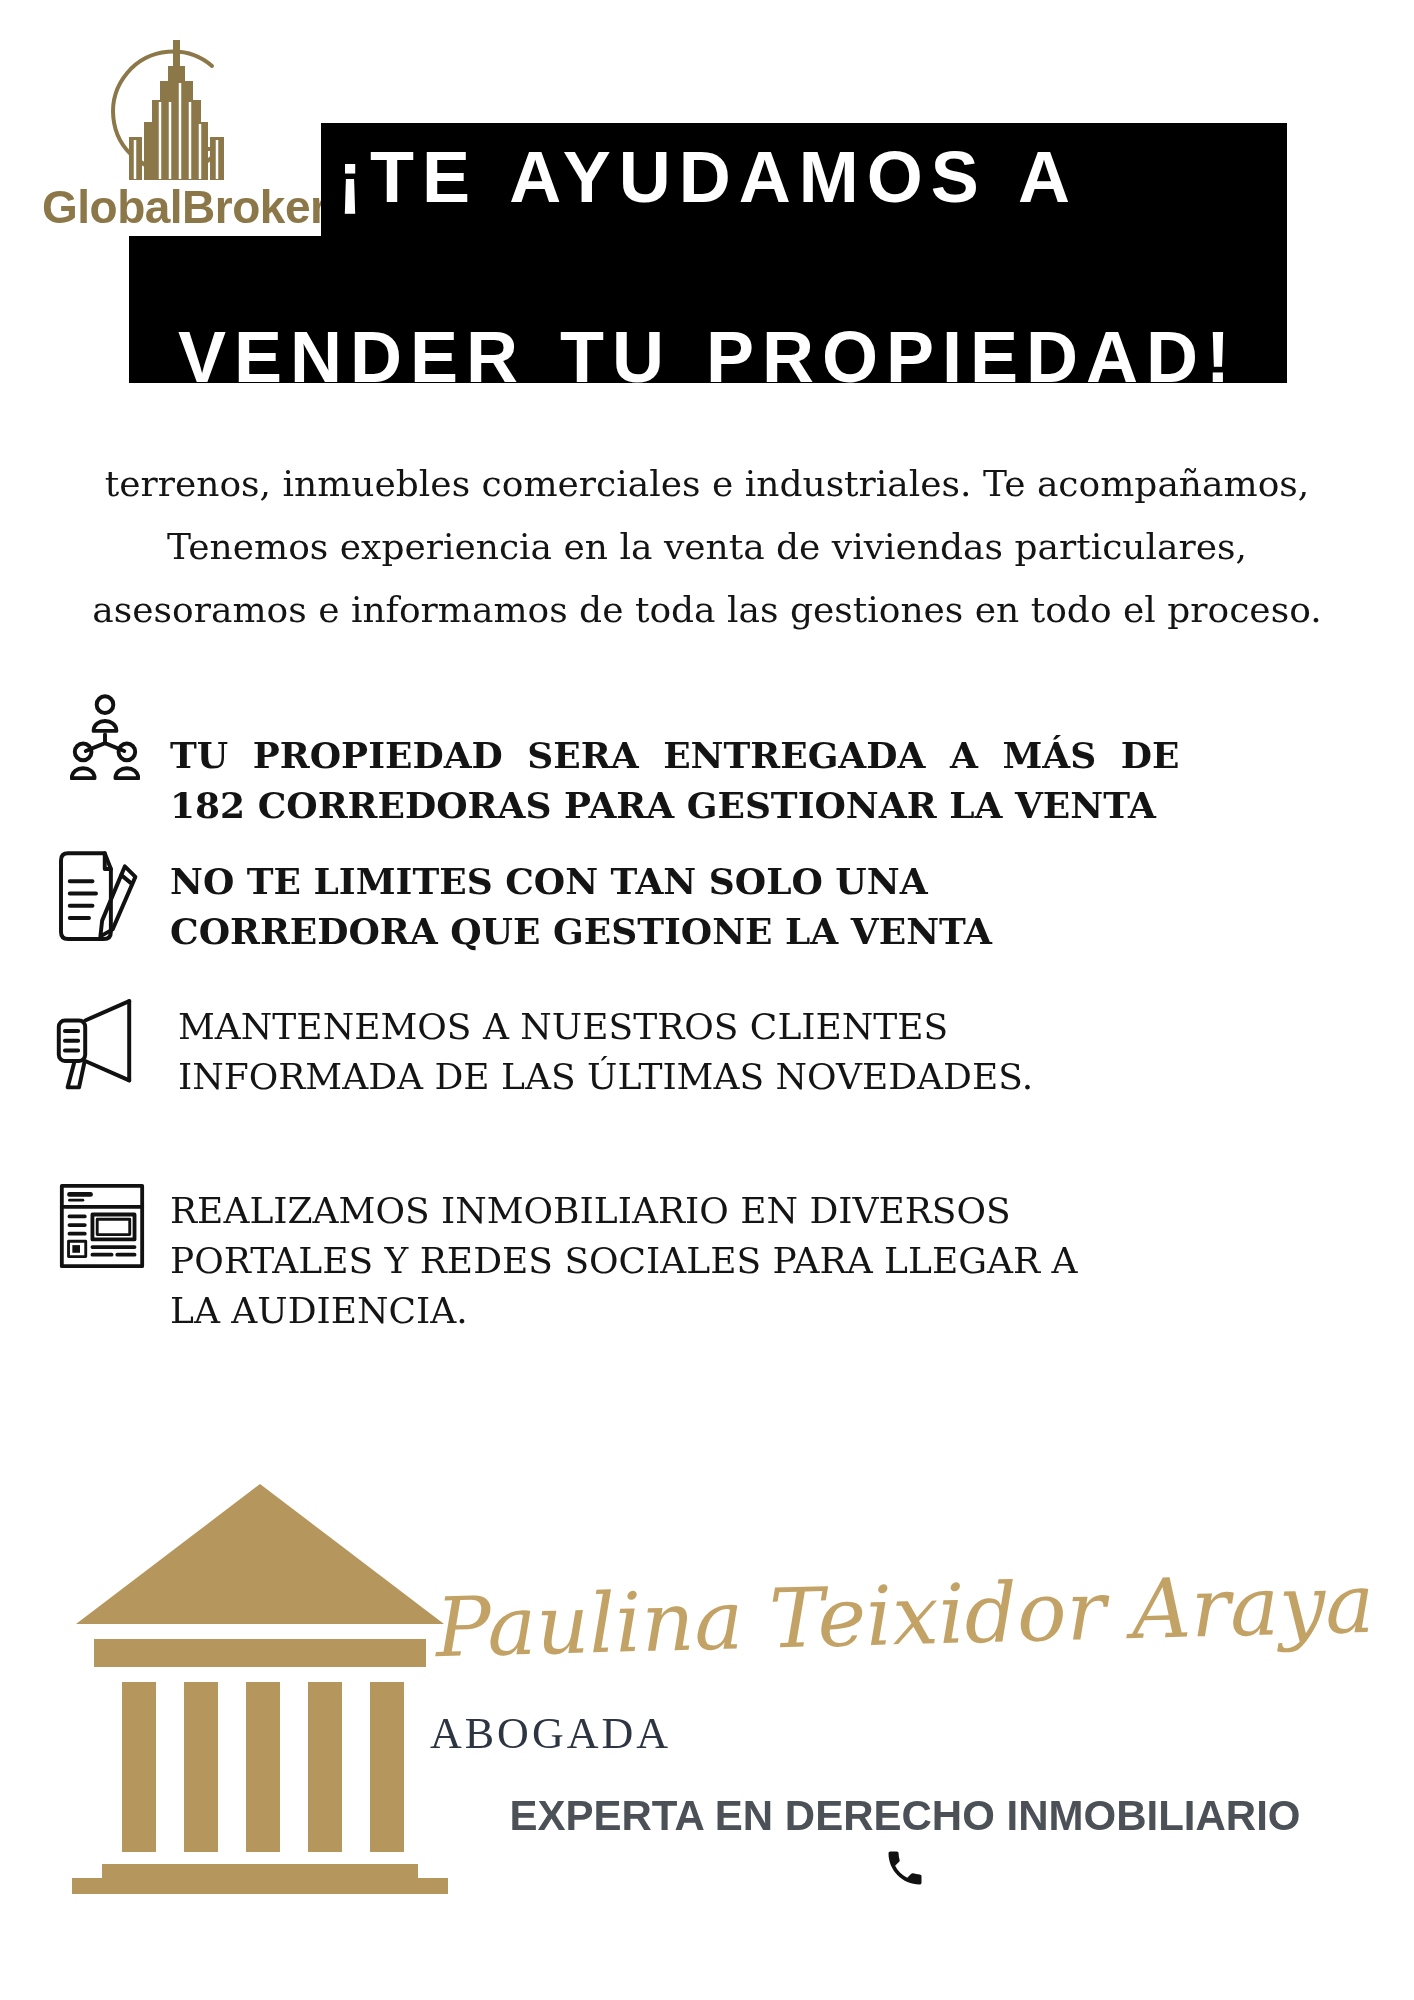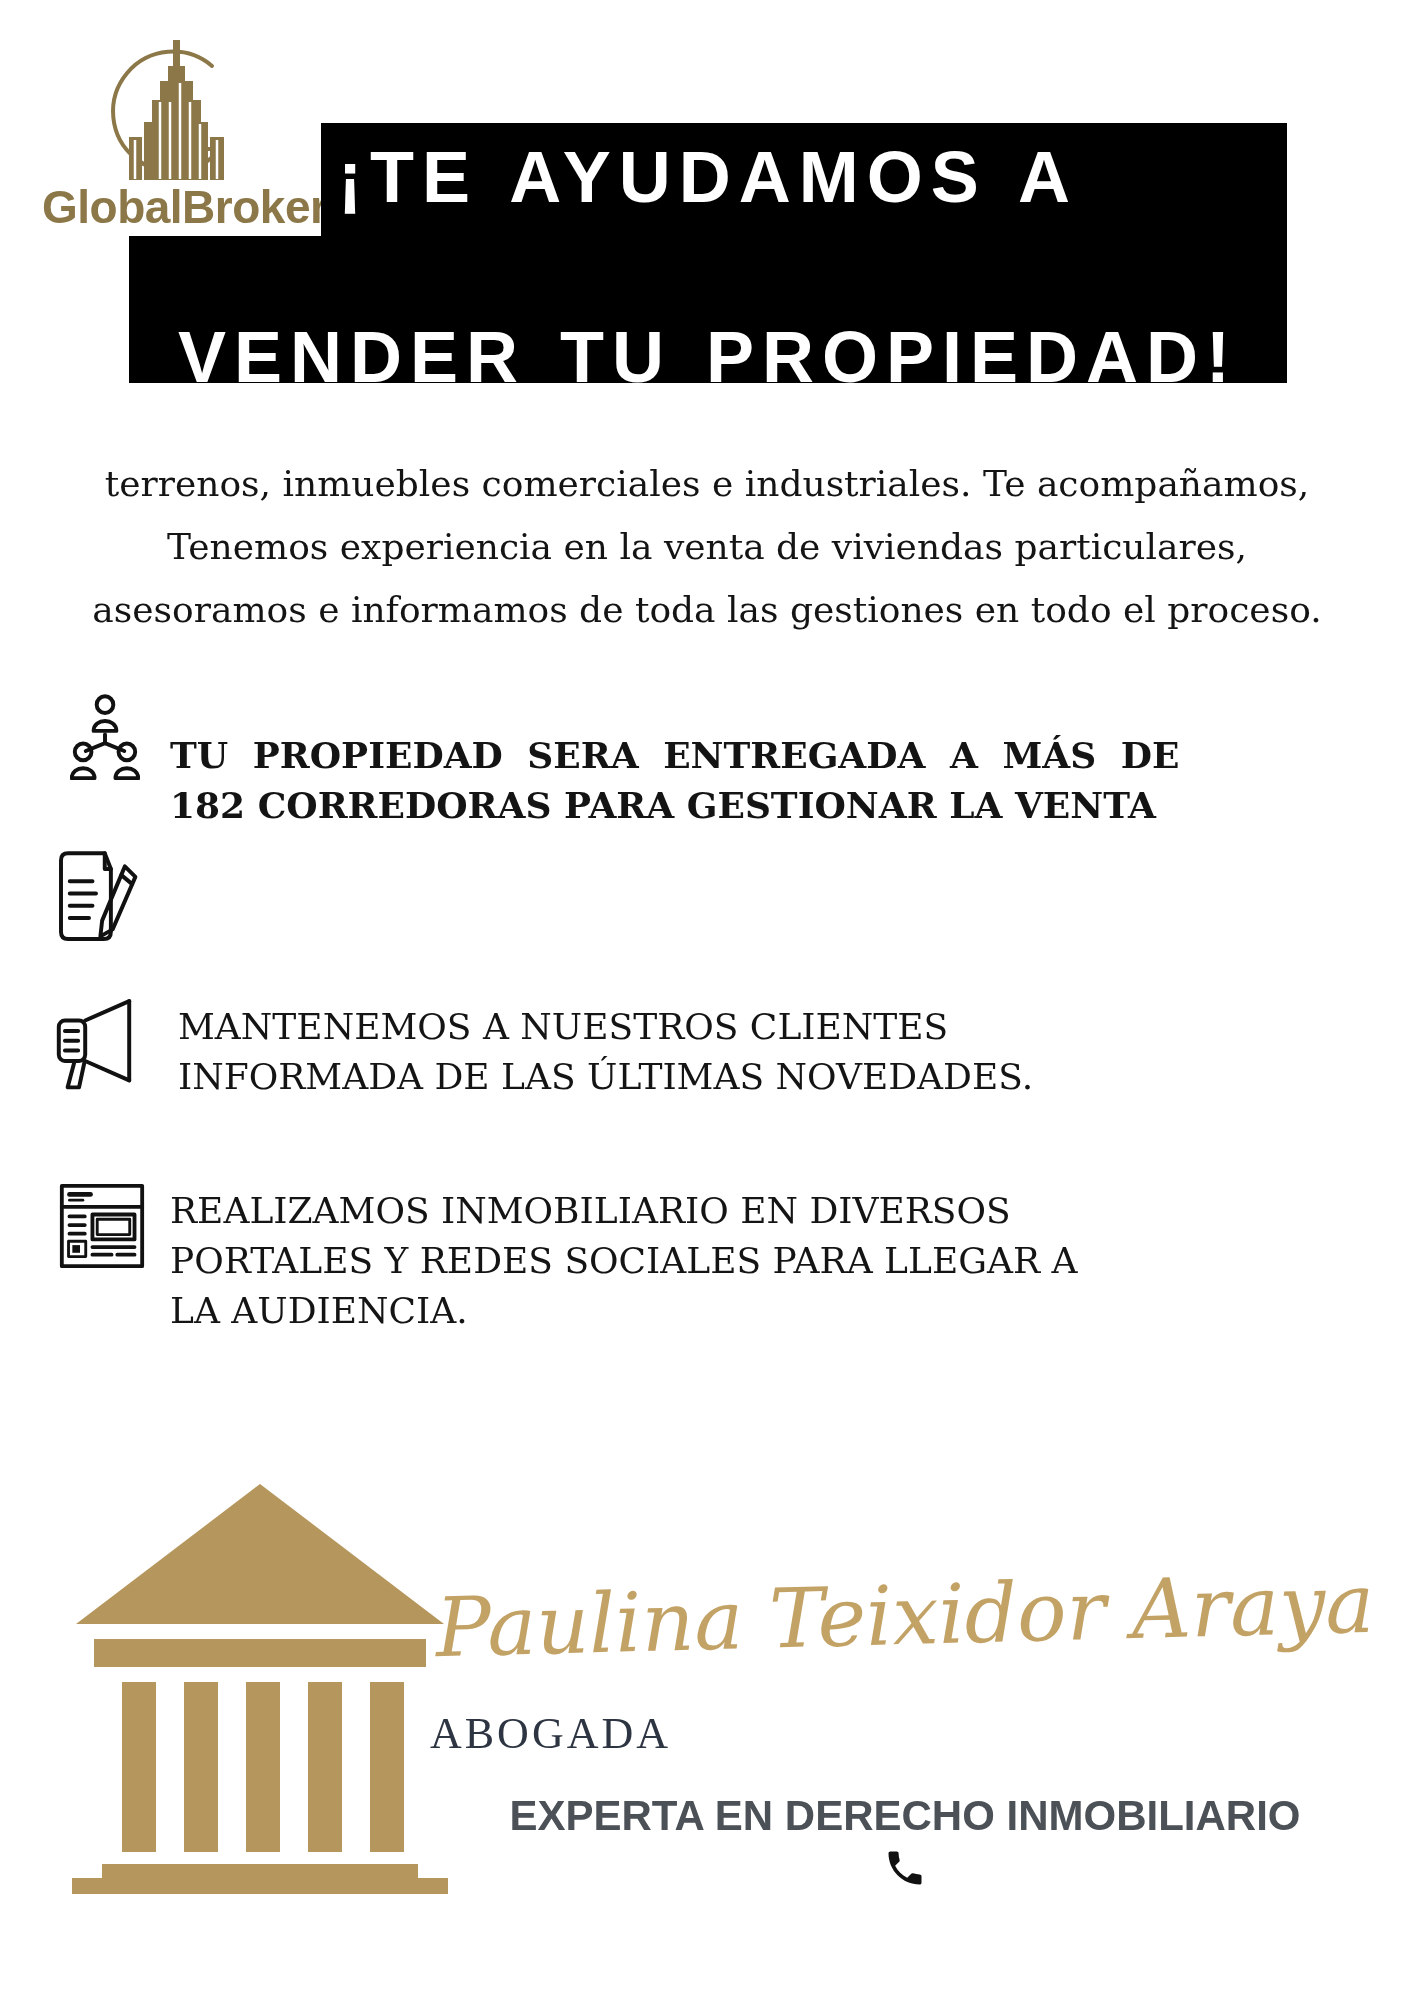--- a/index.html
+++ b/index.html
@@ -141,20 +141,24 @@
     <svg width="84" height="98" viewBox="0 0 96 112">
       <g class="icon-stroke" stroke-width="4.5">
         <path d="M58,6 L16,6 Q8,6 8,14 L8,96 Q8,104 16,104 L57,104 Q65,104 65,96 L65,24 Z"></path>
         <path d="M58,6 L58,24 L65,24"></path>
         <path d="M18,38 H44 M18,52 H48 M18,66 H44 M18,80 H40"></path>
         <path d="M81,21 L93,33 L67,93 L53,101 L55,83 Z"></path>
         <path d="M77,31 L89,41"></path>
       </g>
     </svg>
   </div>
+  <div class="abs bullet-text bold" style="left:170px;top:856px;">
+    <div>NO TE LIMITES CON TAN SOLO UNA</div>
+    <div>CORREDORA QUE GESTIONE LA VENTA</div>
+  </div>
 
   <div class="abs bullet-icon" style="left:50px;top:994px;">
     <svg width="88" height="97" viewBox="0 0 100 110">
       <g class="icon-stroke" stroke-width="4.5">
         <path d="M90,8 V98"></path>
         <path d="M90,8 L40,30"></path>
         <path d="M90,98 L40,76"></path>
         <rect x="10" y="30" width="30" height="46" rx="7"></rect>
         <path d="M17,42 H32 M17,53 H32 M17,64 H32"></path>
         <path d="M28,76 L20,106 L33,106 L39,78"></path>

